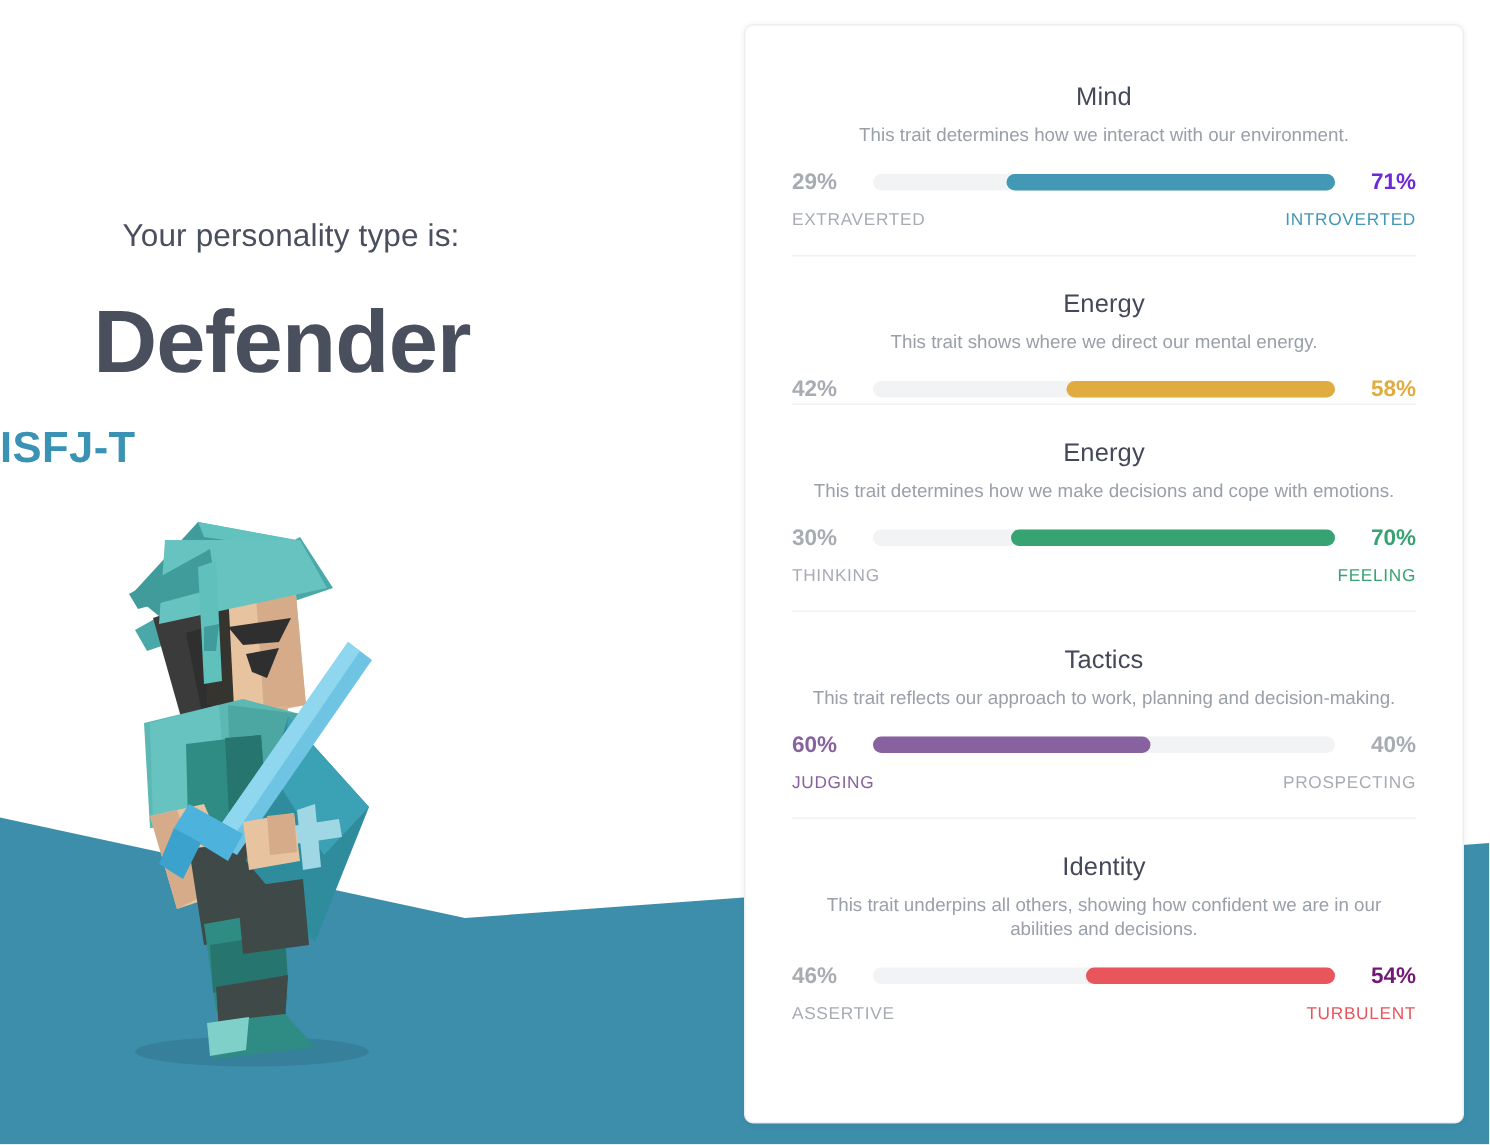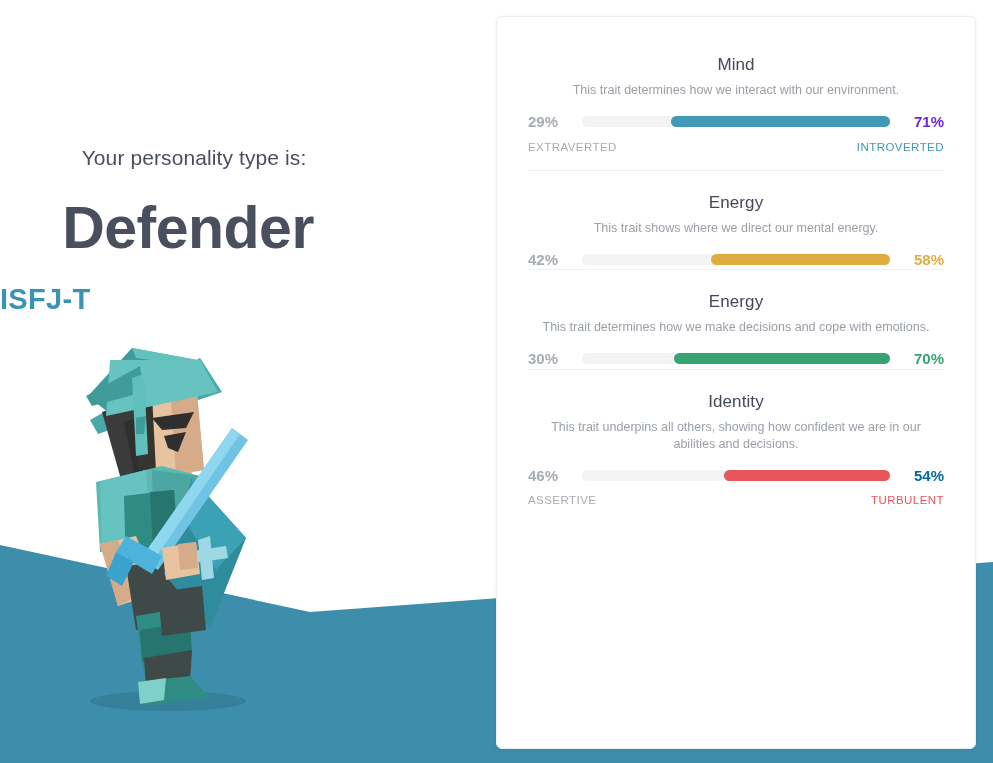--- a/index.html
+++ b/index.html
@@ -289,32 +289,51 @@
     <div class="trait">
       <div class="trait-title">Energy</div>
       <div class="trait-desc">This trait determines how we make decisions and cope with emotions.</div>
       <div class="bar-row">
         <span class="pct left dim">30%</span>
         <span class="track">
           <span class="fill" style="right:0; width:70%; background:#38a372;"></span>
         </span>
         <span class="pct right" style="color:#38a372;">70%</span>
       </div>
-    </div>
-
+      <div class="labels-row">
+        <span class="trait-label dim">THINKING</span>
+        <span class="trait-label" style="color:#38a372;">FEELING</span>
+      </div>
+    </div>
+
+    <div class="trait">
+      <div class="trait-title">Tactics</div>
+      <div class="trait-desc">This trait reflects our approach to work, planning and decision-making.</div>
+      <div class="bar-row">
+        <span class="pct left" style="color:#88629f;">60%</span>
+        <span class="track">
+          <span class="fill" style="left:0; width:60%; background:#88629f;"></span>
+        </span>
+        <span class="pct right dim">40%</span>
+      </div>
+      <div class="labels-row">
+        <span class="trait-label" style="color:#88629f;">JUDGING</span>
+        <span class="trait-label dim">PROSPECTING</span>
+      </div>
+    </div>
 
     <div class="trait">
       <div class="trait-title">Identity</div>
       <div class="trait-desc">This trait underpins all others, showing how confident we are in our abilities and decisions.</div>
       <div class="bar-row">
         <span class="pct left dim">46%</span>
         <span class="track">
           <span class="fill" style="right:0; width:54%; background:#e8555b;"></span>
         </span>
-        <span class="pct right" style="color:#0369a1;">54%</span>
+        <span class="pct right" style="color:#701a75;">54%</span>
       </div>
       <div class="labels-row">
         <span class="trait-label dim">ASSERTIVE</span>
         <span class="trait-label" style="color:#e8555b;">TURBULENT</span>
       </div>
     </div>
 
   </div>
 </div>
 

